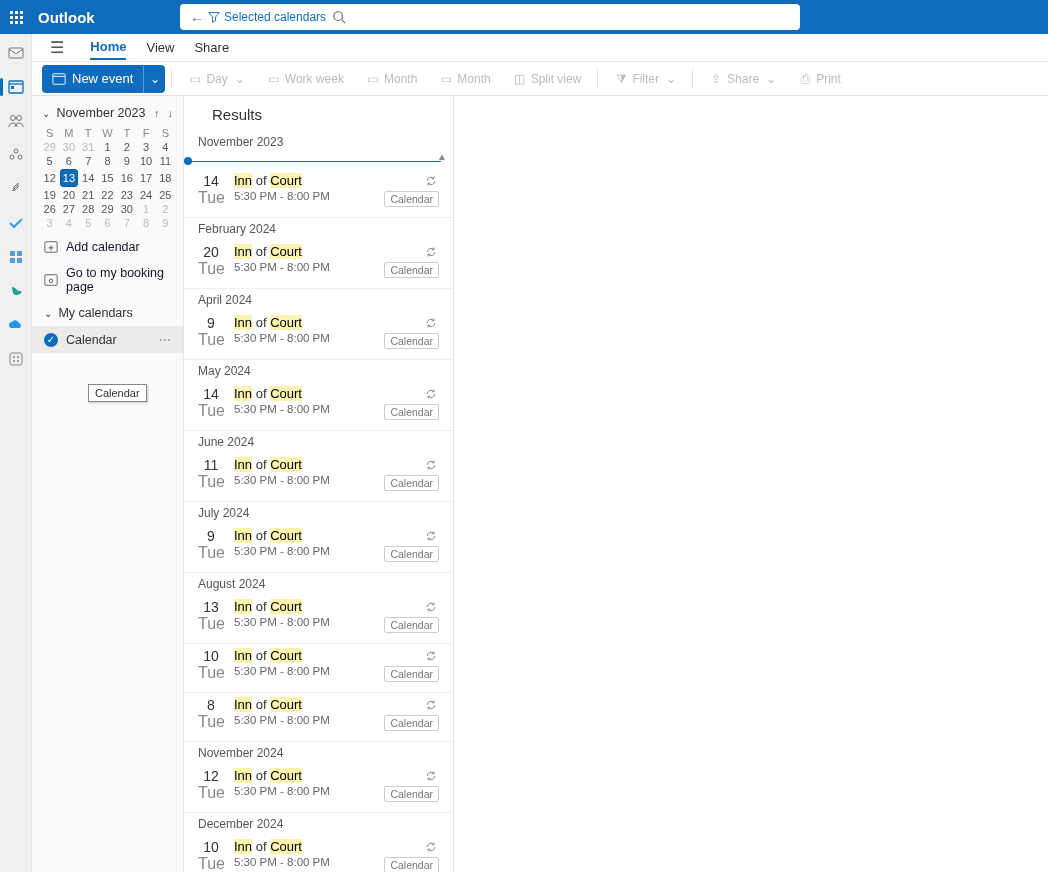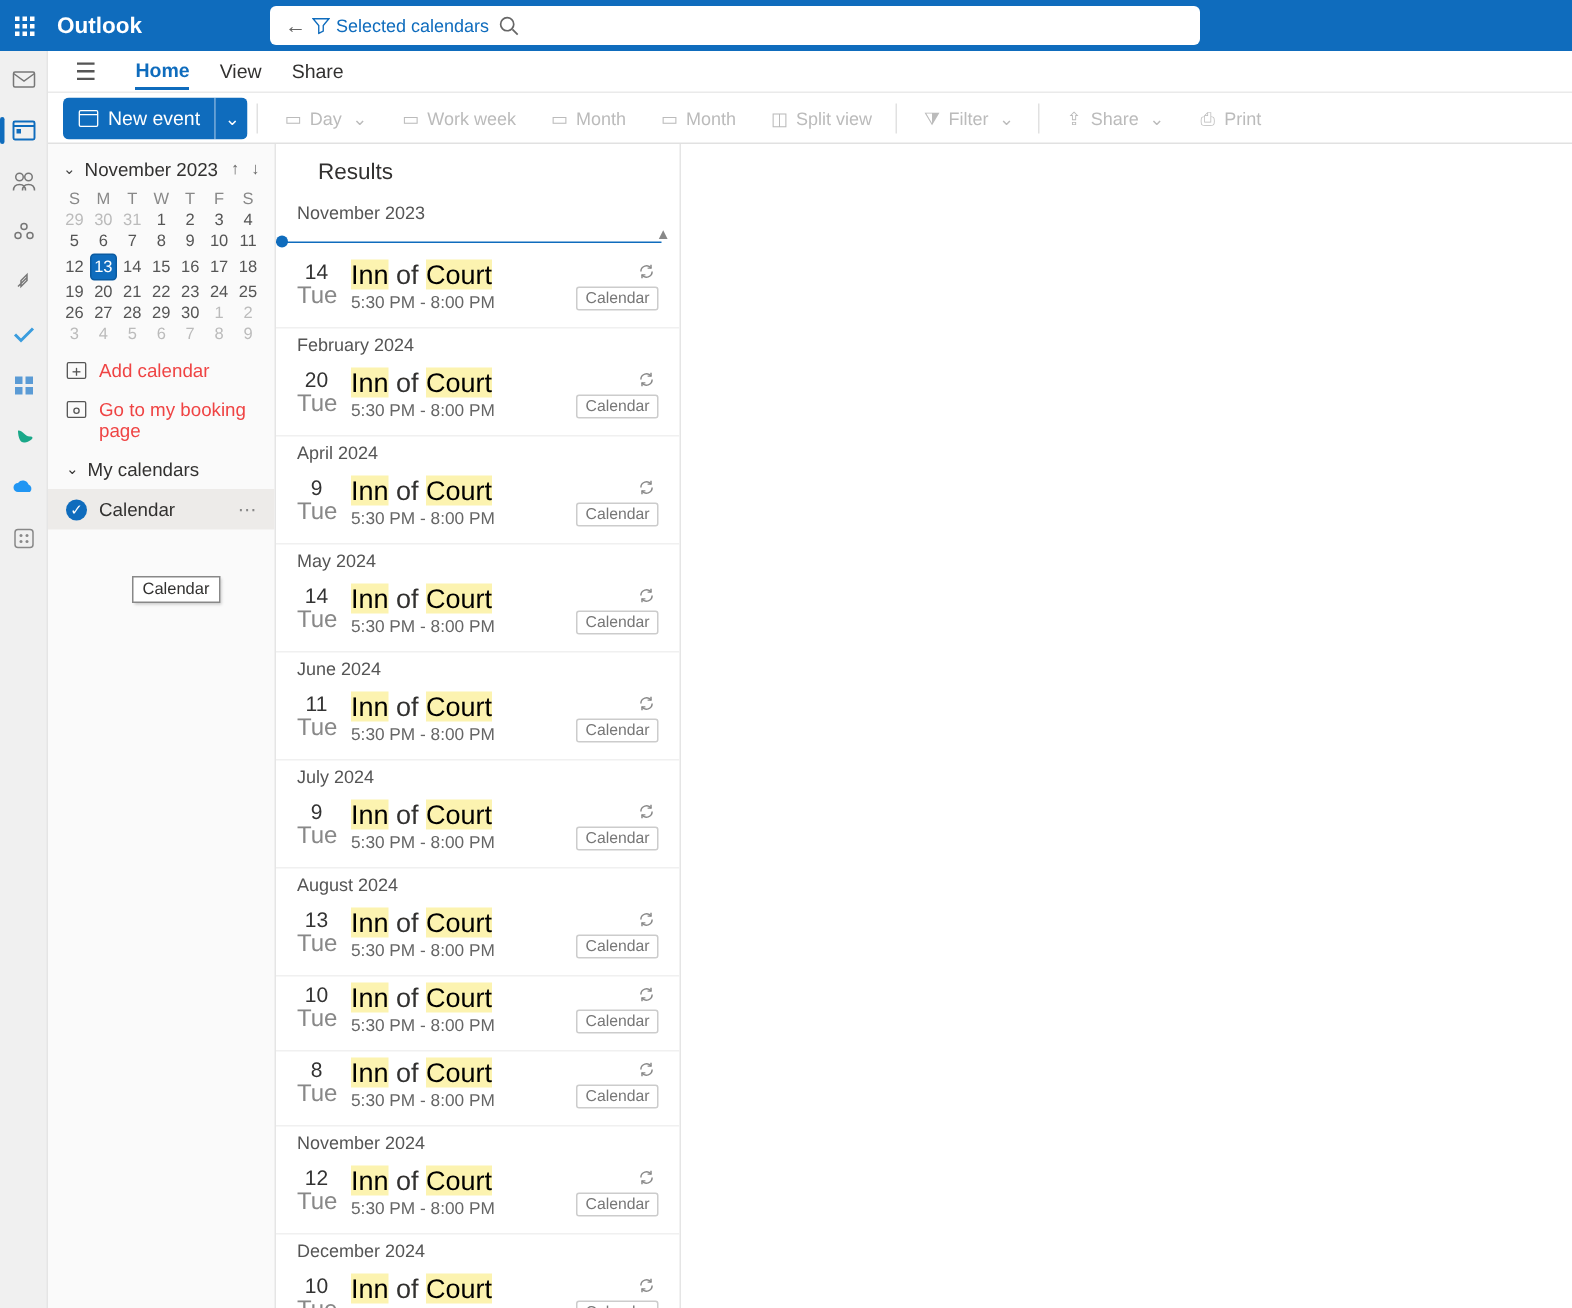--- a/index.html
+++ b/index.html
@@ -38,42 +38,42 @@
 .monthhdr .chx{font-size:10px;color:#444;cursor:pointer}
 .monthhdr .nav{display:flex;gap:8px;margin-left:auto;color:#666}
 .monthhdr .nav span{cursor:pointer;font-size:11px}
 .monthhdr .mn{font-weight:400;font-size:12.5px}
 .mini{width:100%;padding:4px 8px}
 .mini table{width:100%;border-collapse:collapse;font-size:11px;text-align:center;color:#555}
 .mini th{font-weight:400;color:#888;width:14.28%;padding:1px 0}
 .mini td{padding:1px 0;cursor:pointer;width:14.28%}
 .mini td.dim{color:#bbb}
 .mini td.today span{display:inline-flex;width:18px;height:18px;background:#0f6cbd;color:#fff;border-radius:3px;align-items:center;justify-content:center;border:1px solid #0a5aa0}
-.sidebtn{display:flex;align-items:flex-start;gap:8px;padding:6px 12px;color:#ef4444;cursor:pointer;font-size:12.5px}
+.sidebtn{display:flex;align-items:center;gap:8px;padding:6px 12px;color:#0f172a;cursor:pointer;font-size:12.5px}
 .sidebtn .ic{width:14px;height:14px;display:flex;align-items:center;justify-content:center;color:#555}
 .grp{display:flex;align-items:center;gap:6px;padding:6px 12px;font-size:12.5px;cursor:pointer}
 .calrow{display:flex;align-items:center;gap:8px;padding:6px 12px;font-size:12.5px;background:#edebe9}
 .calrow .dot{width:14px;height:14px;border-radius:50%;background:#0f6cbd;display:flex;align-items:center;justify-content:center;color:#fff;font-size:10px}
 .calrow .more{margin-left:auto;color:#888;cursor:pointer}
 .tooltip{position:absolute;background:#fff;border:1px solid #888;padding:2px 6px;font-size:11px;left:56px;top:288px;box-shadow:1px 1px 2px rgba(0,0,0,.2)}
 .results{flex:1;overflow-y:auto;border-right:1px solid #e5e5e5;max-width:270px;position:relative}
 .results::-webkit-scrollbar{width:10px}
 .results::-webkit-scrollbar-thumb{background:#c8c8c8;border-radius:5px}
 .reshdr{font-weight:400;font-size:15px;padding:10px 16px 8px 28px}
 .timeline{position:relative;height:16px}
 .timeline .line{position:absolute;left:0;right:12px;top:8px;height:1px;background:#0f6cbd}
 .timeline .ball{position:absolute;left:0;top:4px;width:8px;height:8px;border-radius:50%;background:#0f6cbd}
 .timeline .arrow{position:absolute;right:6px;top:-2px;color:#888;font-size:10px}
 .grpmonth{font-size:12px;color:#555;padding:4px 14px}
 .event{display:flex;padding:4px 14px 10px 14px;border-bottom:1px solid #f0f0f0;gap:10px;position:relative}
 .event .date{width:26px;text-align:center}
 .event .date .d{font-size:14px;color:#333}
 .event .date .w{font-size:16px;color:#888}
 .event .body{flex:1}
-.event .title{font-size:18px}
+.event .title{font-size:13px}
 .event .title mark{background:#fcf3b0;color:#000}
 .event .time{font-size:11.5px;color:#666;margin-top:2px}
 .event .rec{position:absolute;right:16px;top:6px;color:#888;cursor:pointer}
 .event .badge{position:absolute;right:14px;top:22px;border:1px solid #ccc;background:#fff;color:#777;font-size:10.5px;padding:1px 5px;border-radius:2px}
 svg{display:block}
 </style>
 </head>
 <body>
 
 <div class="header">

